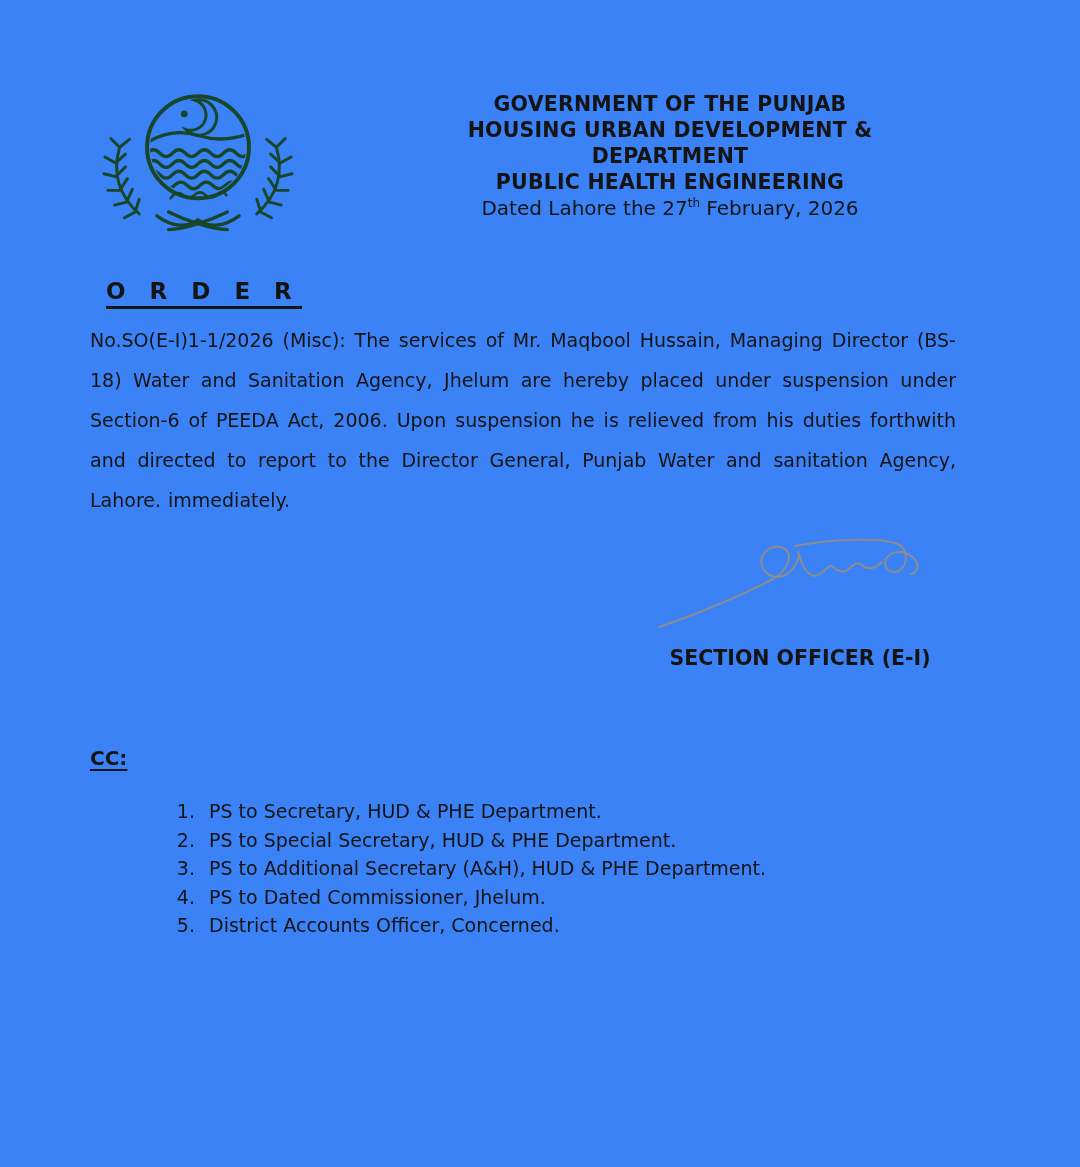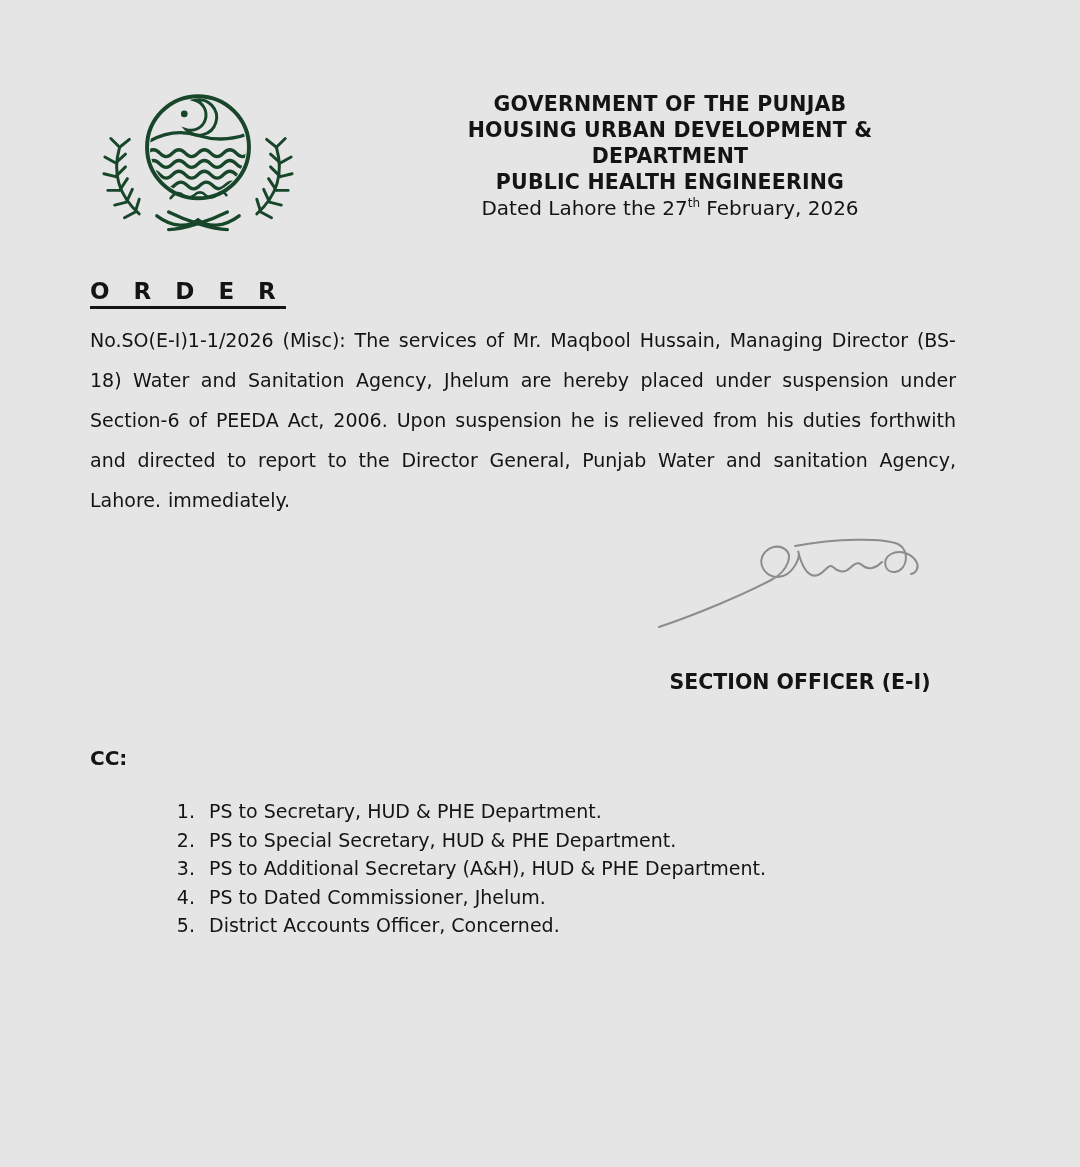--- a/index.html
+++ b/index.html
@@ -1,21 +1,21 @@
 <!DOCTYPE html>
 <html><head>
 <meta charset="utf-8">
 <style>
   * { margin: 0; padding: 0; box-sizing: border-box; }
   html, body { background: #ffffff; }
   .page {
     position: relative;
     width: 1080px;
     height: 1167px;
-    background: #e5e5e5;
+    background: #3b82f6;
     font-family: "DejaVu Sans", "Liberation Sans", sans-serif;
     color: #141414;
     overflow: hidden;
   }
   .emblem {
     position: absolute;
     left: 100px;
     top: 84px;
     width: 196px;
     height: 152px;
@@ -39,21 +39,21 @@
     margin-top: 0;
     font-weight: normal;
   }
   .date-line sup {
     font-size: 12px;
     vertical-align: super;
     line-height: 0;
   }
   .order-heading {
     position: absolute;
-    left: 90px;
+    left: 106px;
     top: 278px;
     font-size: 23px;
     font-weight: bold;
     letter-spacing: 8px;
     border-bottom: 3px solid #141414;
     padding-bottom: 2px;
     padding-right: 2px;
   }
   .body-para {
     position: absolute;
@@ -74,28 +74,28 @@
     height: 108px;
   }
   .officer-title {
     position: absolute;
     left: 655px;
     top: 646px;
     width: 290px;
     text-align: center;
     font-size: 20.5px;
     font-weight: bold;
-    margin-top: 24px;
   }
   .cc-label {
     position: absolute;
     left: 90px;
     top: 746px;
     font-size: 20px;
     font-weight: bold;
+    text-decoration: underline;
     text-underline-offset: 4px;
     text-decoration-thickness: 2px;
   }
   .cc-list {
     position: absolute;
     left: 177px;
     top: 797px;
     list-style-position: outside;
     padding-left: 24px;
     font-size: 19px;

